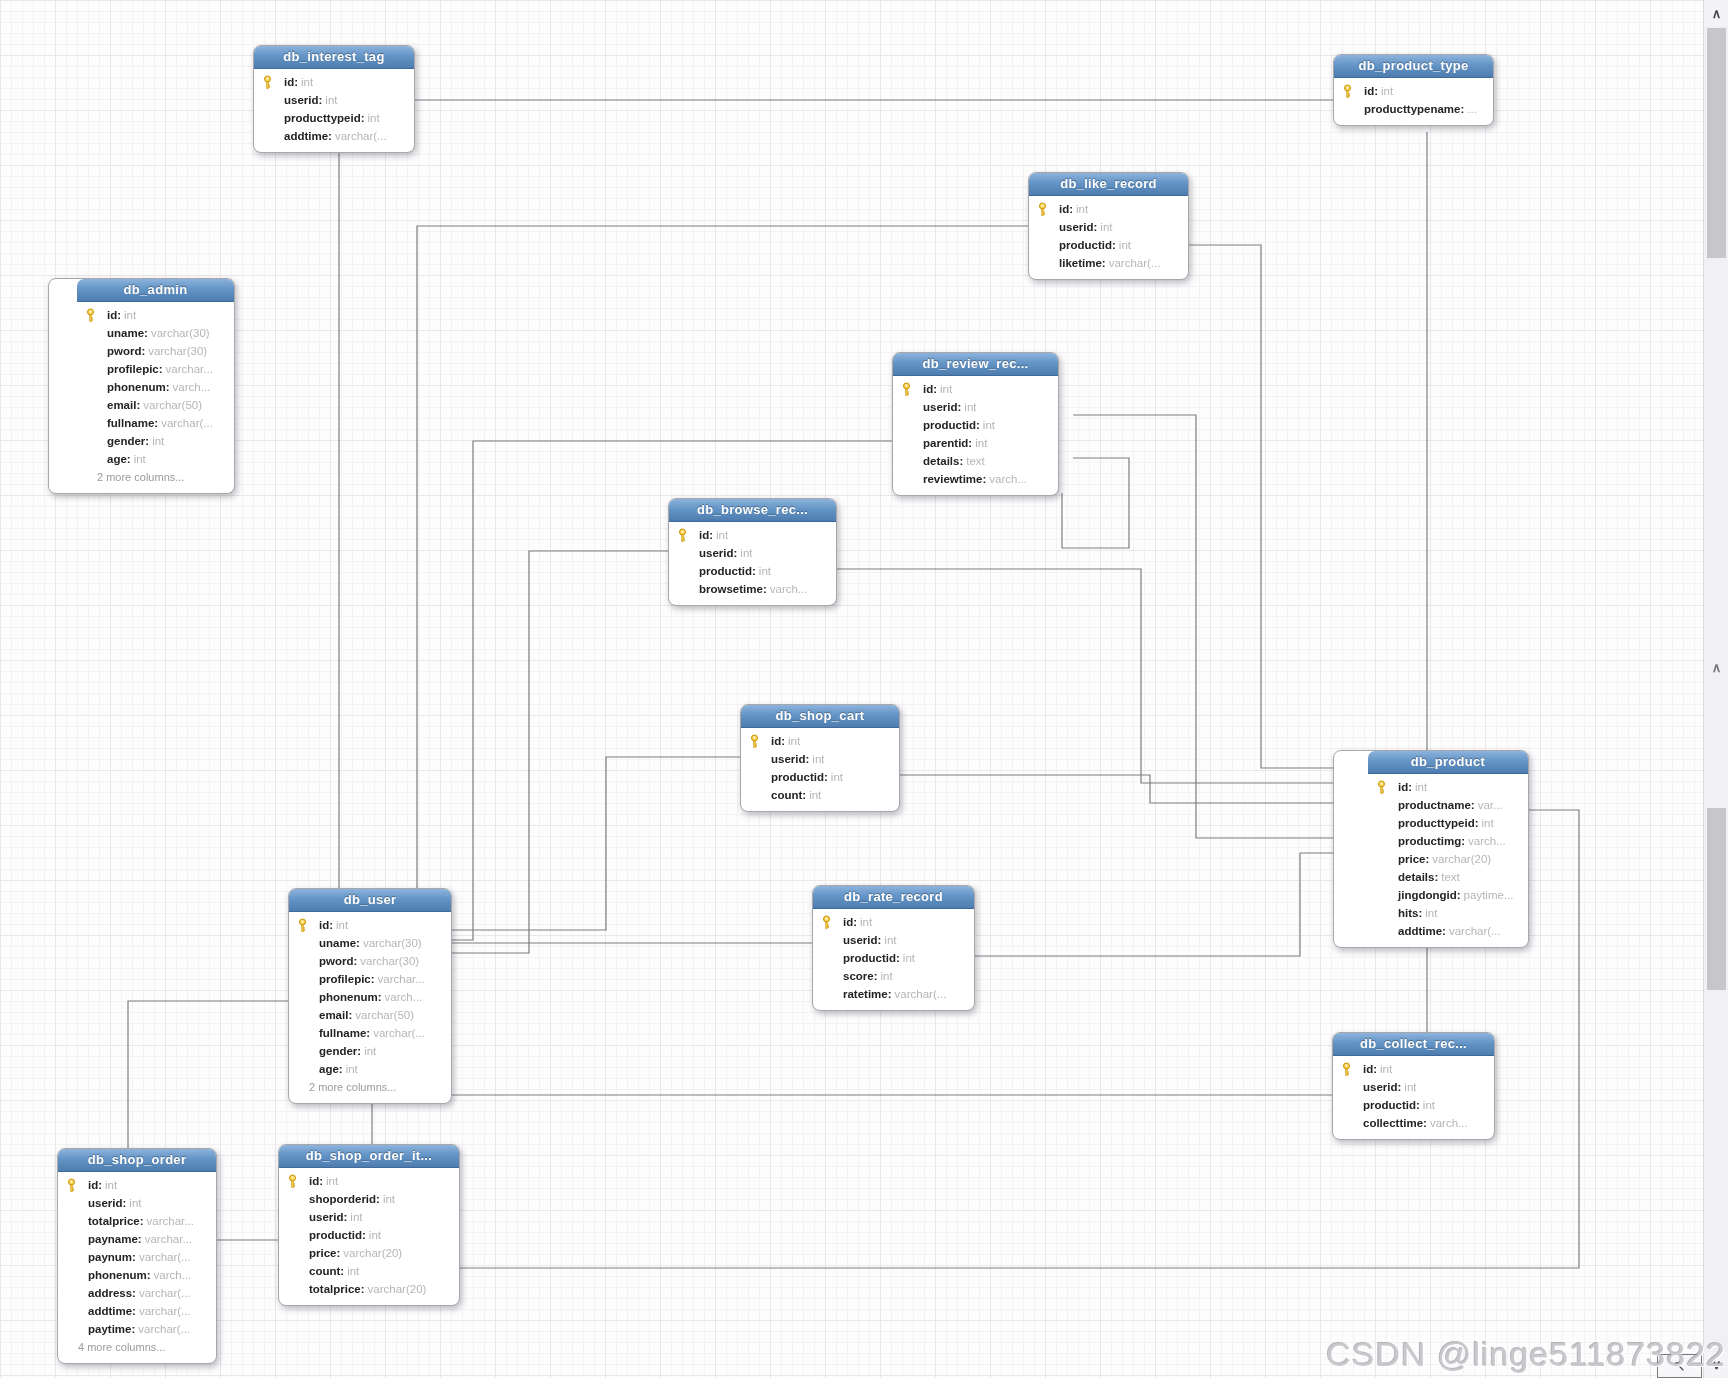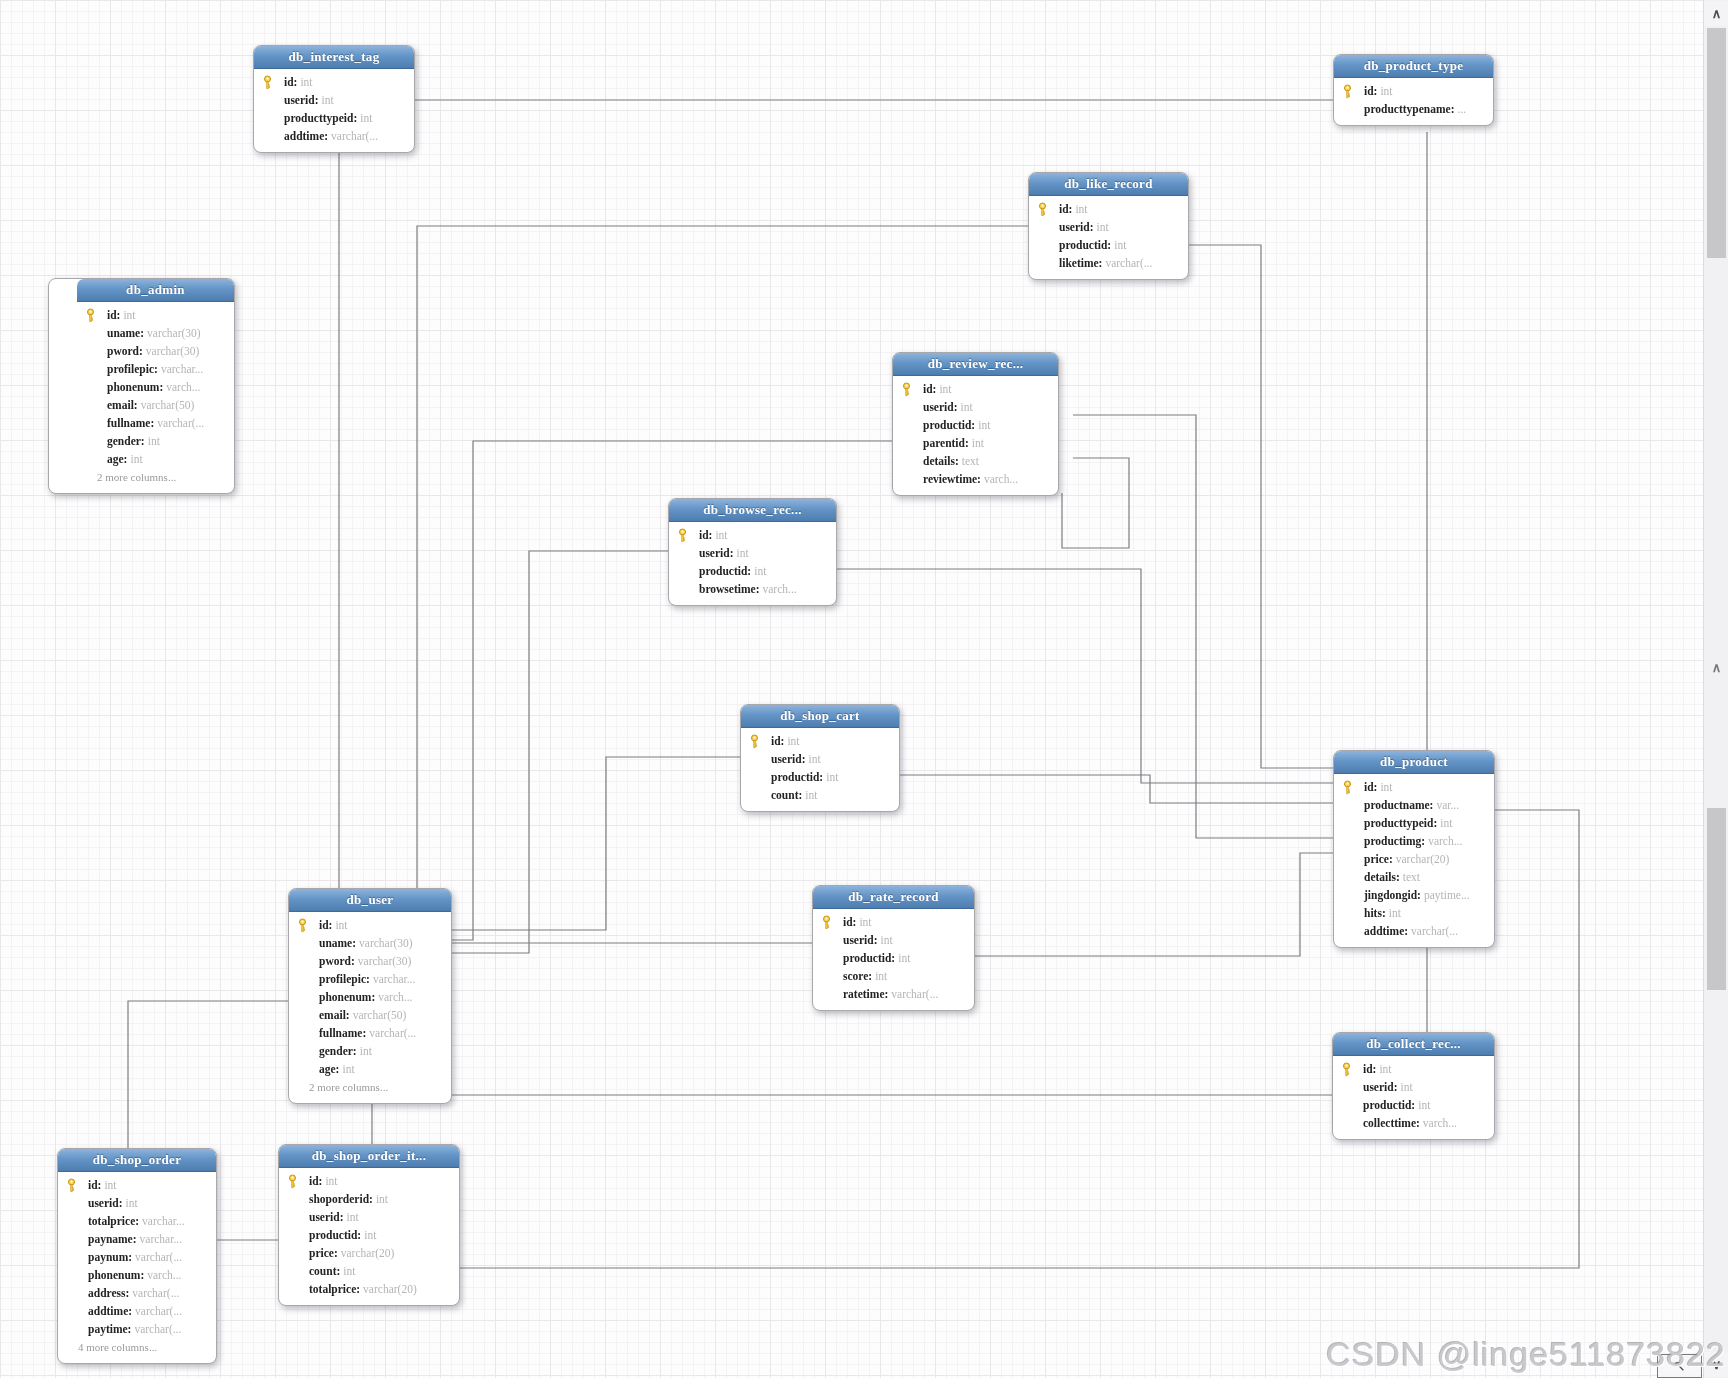--- a/index.html
+++ b/index.html
@@ -10,21 +10,20 @@
   }
   #canvas{
     position:absolute;left:0;top:0;width:1728px;height:1378px;
     background-color:#fdfdfe;
     background-image:
       linear-gradient(#e9e7ea 1px, transparent 1px),
       linear-gradient(90deg, #e9e7ea 1px, transparent 1px),
       linear-gradient(#f4f2f5 1px, transparent 1px),
       linear-gradient(90deg, #f4f2f5 1px, transparent 1px);
     background-size:55px 55px,55px 55px,11px 11px,11px 11px;
-    font-family:Liberation Serif, serif;
   }
   #edges{position:absolute;left:0;top:0;width:1728px;height:1378px;}
   #edges polyline{fill:none;stroke:#7d7d80;stroke-width:1.2;}
 
   .er-table{
     position:absolute;background:#ffffff;border:1px solid #a8a8ac;
     border-radius:8px;box-shadow:2px 3px 6px rgba(70,70,80,0.35);
   }
   .er-title{
     height:22px;line-height:22px;text-align:center;color:#fff;
@@ -192,21 +191,21 @@
         <div class="er-row"><span class="key-icon"><svg width="11" height="15" viewBox="0 0 11 15">
               <circle cx="5.5" cy="4" r="3" fill="#fbd34d" stroke="#c9930a"></circle>
               <circle cx="5.5" cy="3.7" r="1.1" fill="#fff8e0"></circle>
               <path d="M4.7 6.6 L4.7 13.6 L6.3 13.6 L6.3 12.5 L7.6 12.5 L7.6 11.3 L6.3 11.3 L6.3 10.6 L7.2 10.6 L7.2 9.4 L6.3 9.4 L6.3 6.6 Z" fill="#fbd34d" stroke="#c9930a" stroke-width="0.7"></path>
             </svg></span><span class="col-name">id:</span><span class="col-type">int</span></div>
         <div class="er-row"><span class="col-name">userid:</span><span class="col-type">int</span></div>
         <div class="er-row"><span class="col-name">productid:</span><span class="col-type">int</span></div>
         <div class="er-row"><span class="col-name">count:</span><span class="col-type">int</span></div>
       </div>
     </div>
-    <div class="er-table" style="left: 1333px; top: 750px; width: 160px;">
+    <div class="er-table" style="left: 1333px; top: 750px; width: 160px; padding-left: 34px;">
       <div class="er-title">db_product</div>
       <div class="er-body">
         <div class="er-row"><span class="key-icon"><svg width="11" height="15" viewBox="0 0 11 15">
               <circle cx="5.5" cy="4" r="3" fill="#fbd34d" stroke="#c9930a"></circle>
               <circle cx="5.5" cy="3.7" r="1.1" fill="#fff8e0"></circle>
               <path d="M4.7 6.6 L4.7 13.6 L6.3 13.6 L6.3 12.5 L7.6 12.5 L7.6 11.3 L6.3 11.3 L6.3 10.6 L7.2 10.6 L7.2 9.4 L6.3 9.4 L6.3 6.6 Z" fill="#fbd34d" stroke="#c9930a" stroke-width="0.7"></path>
             </svg></span><span class="col-name">id:</span><span class="col-type">int</span></div>
         <div class="er-row"><span class="col-name">productname:</span><span class="col-type">var...</span></div>
         <div class="er-row"><span class="col-name">producttypeid:</span><span class="col-type">int</span></div>
         <div class="er-row"><span class="col-name">productimg:</span><span class="col-type">varch...</span></div>

